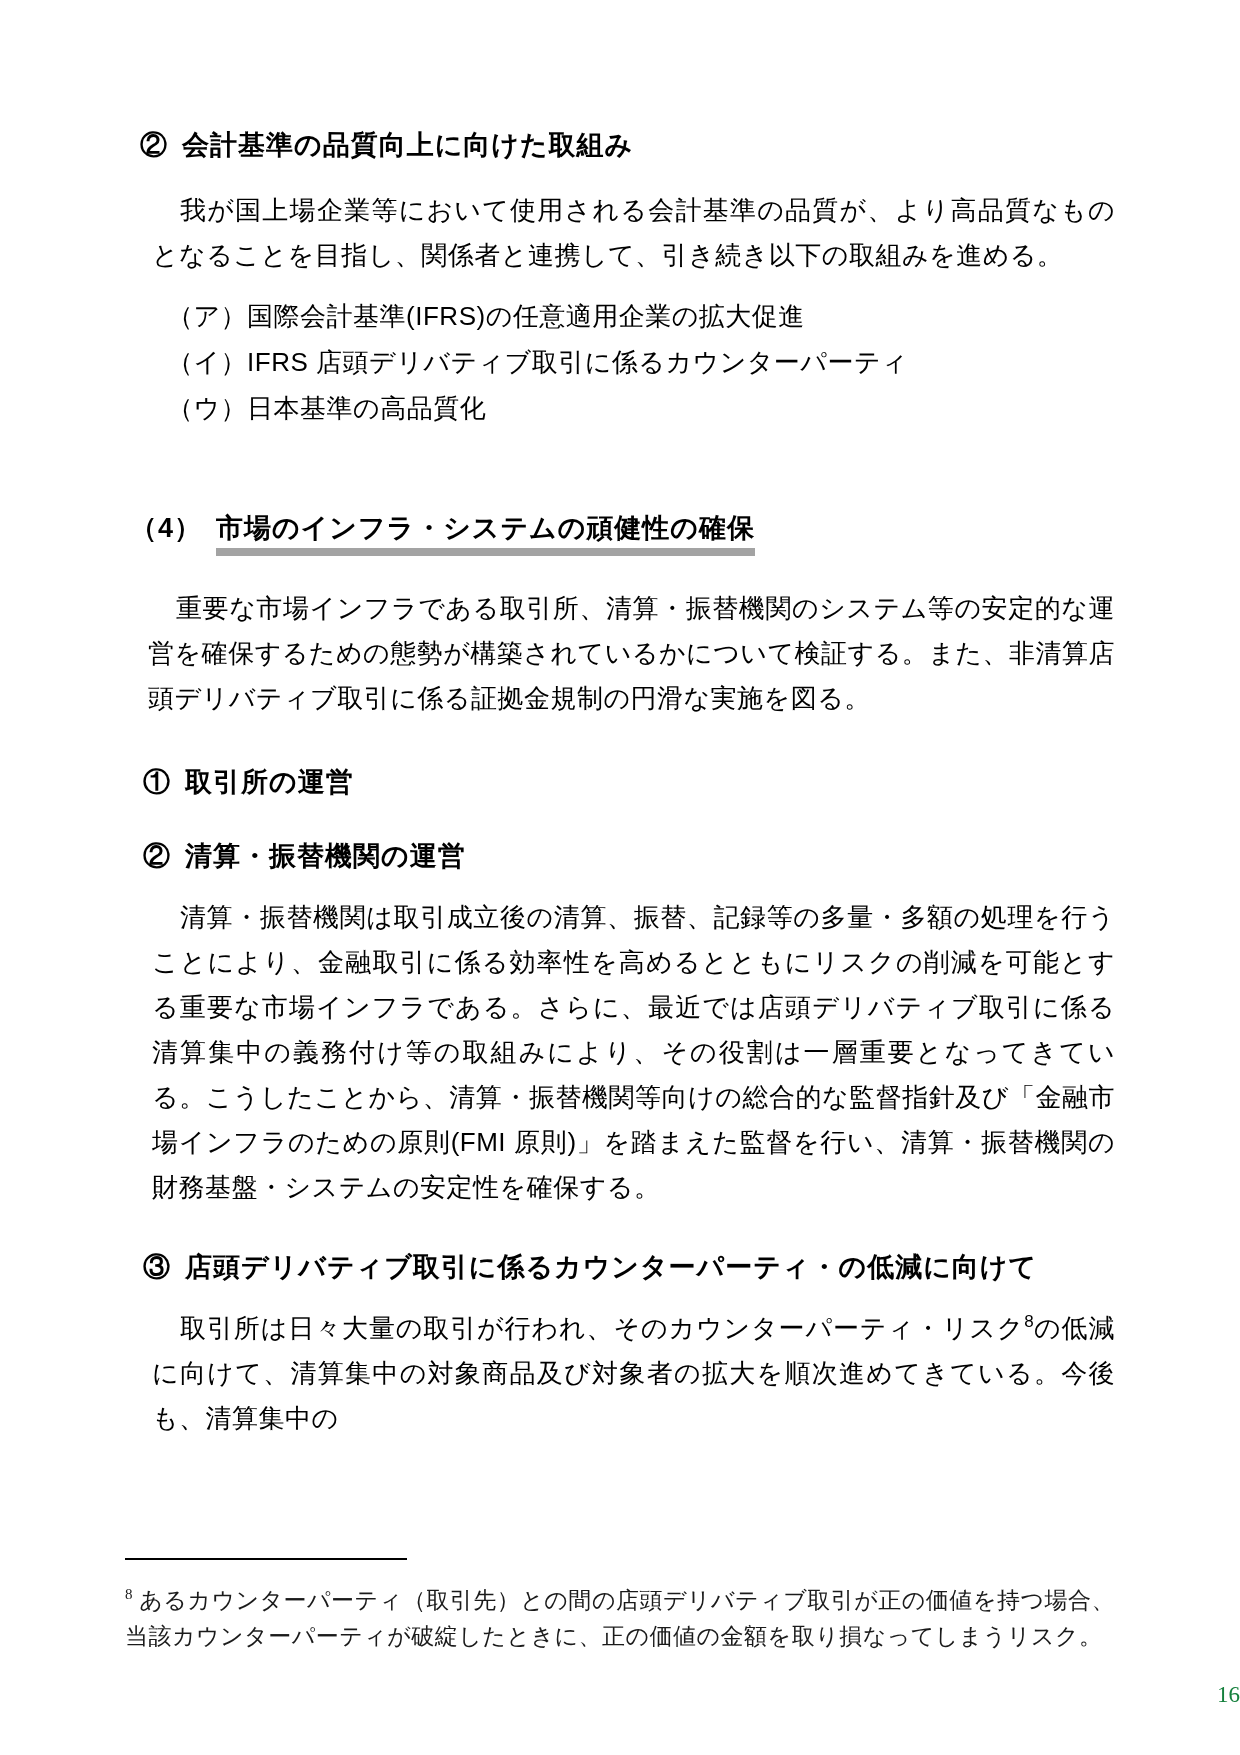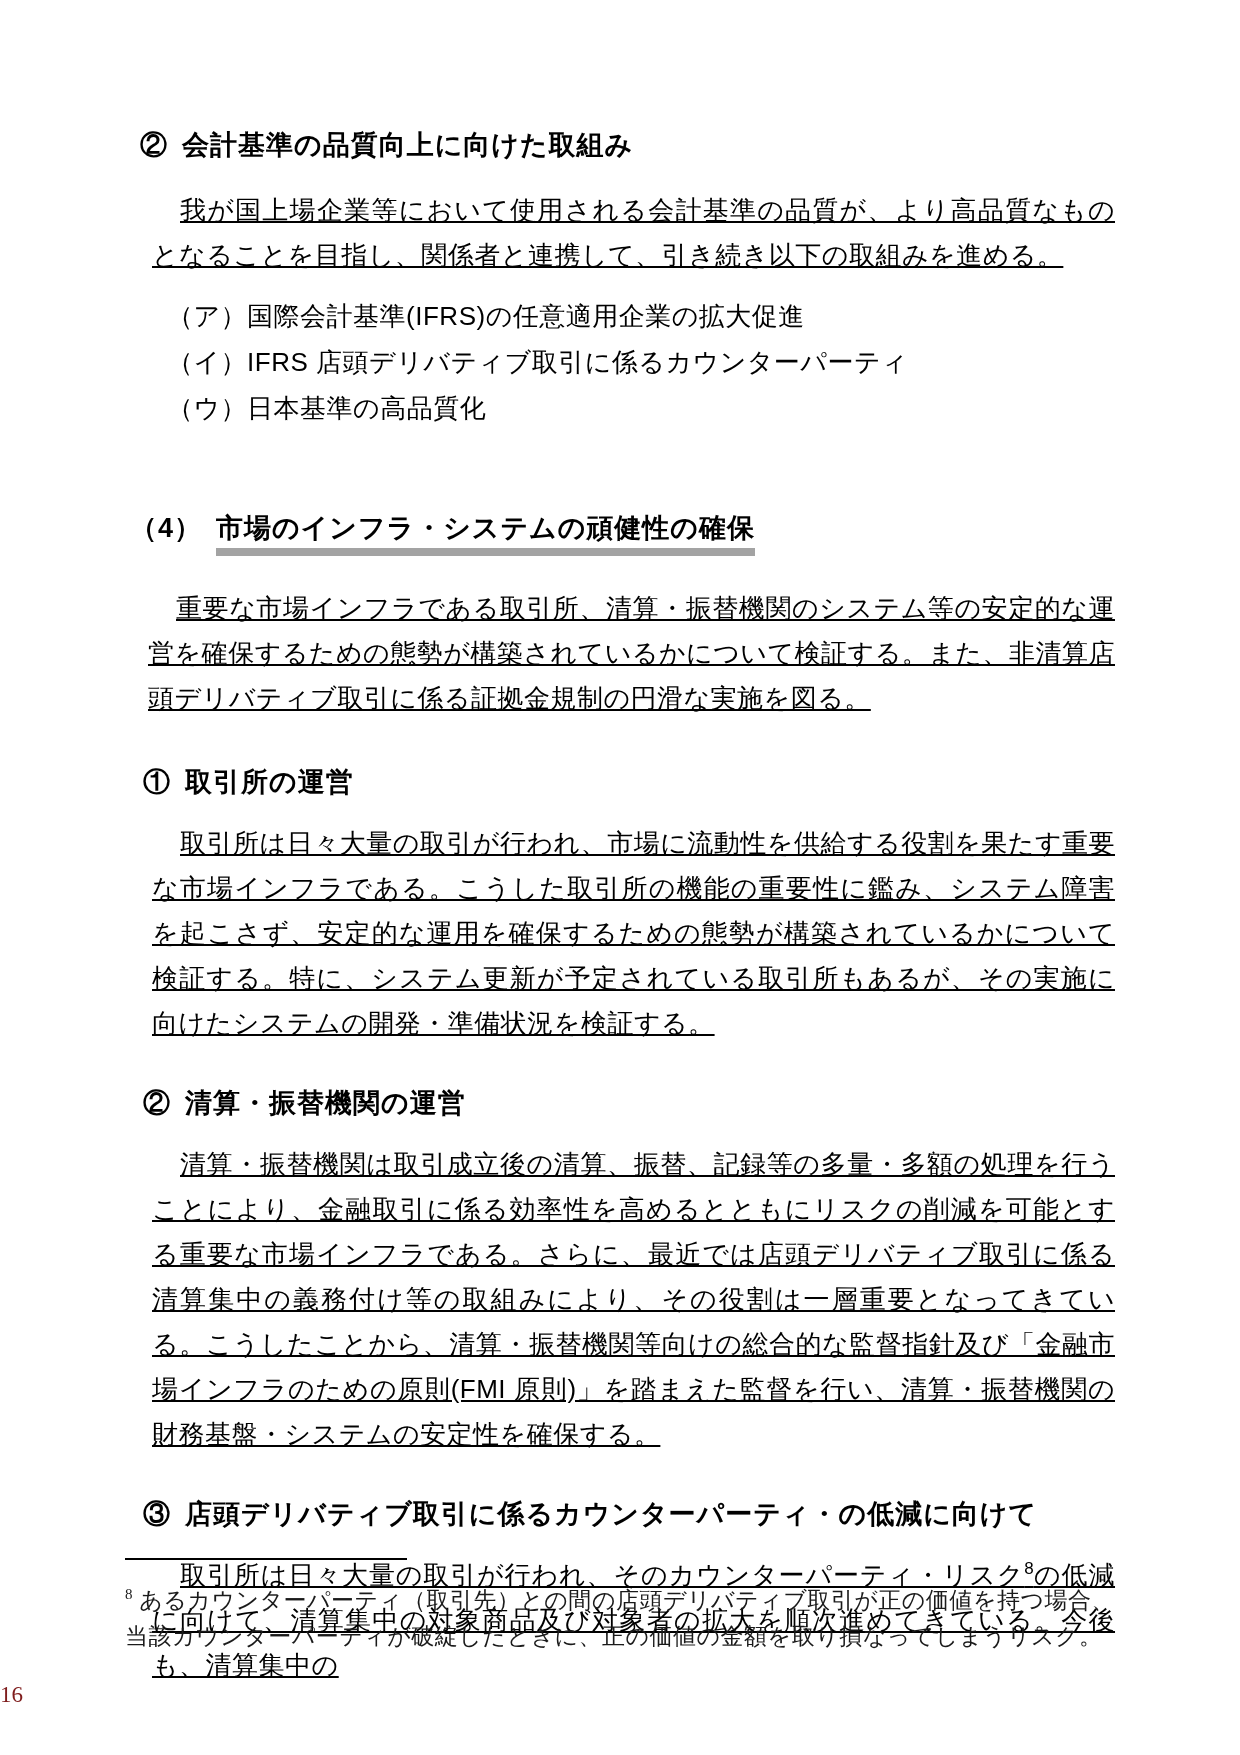--- a/index.html
+++ b/index.html
@@ -22,21 +22,21 @@
   .h-section4  { margin-top:80px; margin-left:5px; margin-bottom:30px; }
   .h-sub       { margin-left:18px; }
   .h-sub1 { margin-top:44px; }
   .h-sub2 { margin-top:40px; }
   .h-sub3 { margin-top:40px; }
   .underline { border-bottom:8px solid #a3a3a3; padding-bottom:3px; }
 
   .para {
     font-size:26px; line-height:45px;
     text-align:justify; letter-spacing:0.5px;
-    margin:8px 0 0 27px; text-indent:28px;text-decoration:underline;
+    margin:8px 0 0 27px; text-indent:28px;
   }
   .para.after-h { margin-top:22px; }
   .para.intro4  { margin-top:0; margin-left:23px; }
 
   .kana-list { margin-left:42px; margin-top:16px; }
   .kana-item {
     font-size:26px; line-height:45px; letter-spacing:0.5px;
     padding-left:17px; text-indent:-17px;
     text-align:justify; margin-bottom:1px;
   }
@@ -47,23 +47,23 @@
   .footnote-rule { width:282px; height:0; border-top:2px solid #000; margin-bottom:16px; }
   .footnote {
     font-family:"Liberation Serif", serif;
     font-size:23px; line-height:36px; letter-spacing:0.5px;
     text-align:justify; margin:0; color:#1a1a1a;
   }
   .footnote sup { font-size:15px; vertical-align:super; }
 
   .page-number {
     position:absolute; left:0; right:0; top:1682px;
-    text-align:left;
+    text-align:right;
     font-family:"Liberation Serif", serif;
-    font-size:23px; color:#7f1d1d;
+    font-size:23px; color:#15803d;
   }
 </style>
 </head>
 <body>
 
 <div class="page">
   <div class="content">
 
     <div class="heading h-accounting">
       <span>②</span>
@@ -82,21 +82,20 @@
       <span>（4）</span>
       <span class="underline">市場のインフラ・システムの頑健性の確保</span>
     </div>
 
     <p class="para intro4">重要な市場インフラである取引所、清算・振替機関のシステム等の安定的な運営を確保するための態勢が構築されているかについて検証する。また、非清算店頭デリバティブ取引に係る証拠金規制の円滑な実施を図る。</p>
 
     <div class="heading h-sub h-sub1">
       <span>①</span>
       <span>取引所の運営</span>
     </div>
-    <p class="para after-h">取引所は日々大量の取引が行われ、市場に流動性を供給する役割を果たす重要な市場インフラである。こうした取引所の機能の重要性に鑑み、システム障害を起こさず、安定的な運用を確保するための態勢が構築されているかについて検証する。特に、システム更新が予定されている取引所もあるが、その実施に向けたシステムの開発・準備状況を検証する。</p>
 
     <div class="heading h-sub h-sub2">
       <span>②</span>
       <span>清算・振替機関の運営</span>
     </div>
     <p class="para after-h">清算・振替機関は取引成立後の清算、振替、記録等の多量・多額の処理を行うことにより、金融取引に係る効率性を高めるとともにリスクの削減を可能とする重要な市場インフラである。さらに、最近では店頭デリバティブ取引に係る清算集中の義務付け等の取組みにより、その役割は一層重要となってきている。こうしたことから、清算・振替機関等向けの総合的な監督指針及び「金融市場インフラのための原則(FMI 原則)」を踏まえた監督を行い、清算・振替機関の財務基盤・システムの安定性を確保する。</p>
 
     <div class="heading h-sub h-sub3">
       <span>③</span>
       <span>店頭デリバティブ取引に係るカウンターパーティ・の低減に向けて</span>

